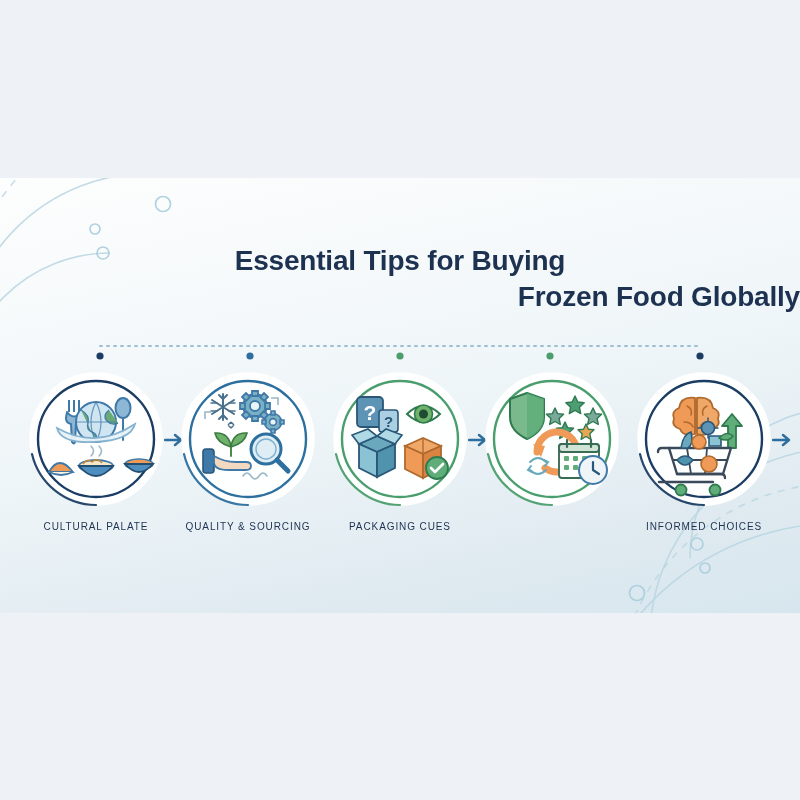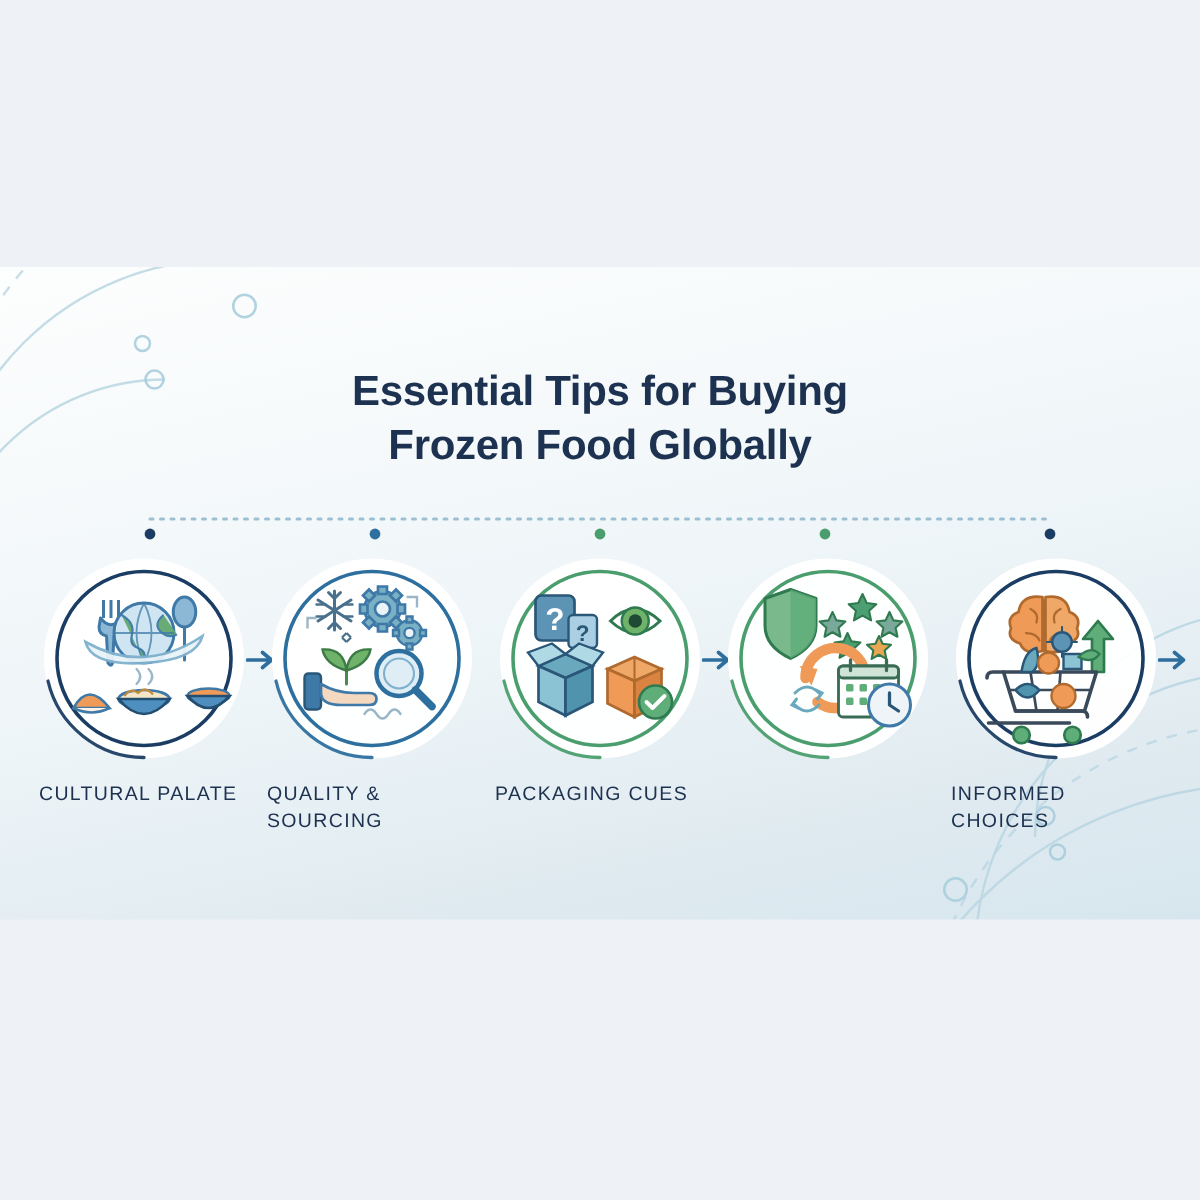--- a/index.html
+++ b/index.html
@@ -17,38 +17,38 @@
     overflow:hidden;
   }
   #bgdeco{position:absolute;left:0;top:0;width:800px;height:435px;}
 
   
   #title{
     position:absolute;left:0;top:65px;width:800px;text-align:center;
     color:#1d3150;font-size:28px;font-weight:bold;line-height:1.28;
     letter-spacing:-0.2px;
   }
-  #title .l2{display:block;}
+  #title .l2{display:block;text-align:right;}
 
   
   #connector{position:absolute;left:0;top:160px;width:800px;height:30px;}
 
   
   #steps{
     position:absolute;left:0;top:186px;width:800px;height:200px;
     display:flex;align-items:flex-start;justify-content:center;
   }
   .step{
     position:relative;width:152px;display:flex;flex-direction:column;align-items:center;
   }
   .ringwrap{position:relative;width:150px;height:150px;}
   .ringwrap svg{display:block;}
   .steplabel{
-    margin-top:6px;color:#1d3150;
-    font-size:13px;letter-spacing:0.9px;line-height:1.35;
+    margin-top:6px;text-align:center;color:#1d3150;
+    font-size:10px;letter-spacing:0.9px;line-height:1.35;
     text-transform:uppercase;width:140px;
   }
   .arrow{
     position:absolute;top:68px;width:22px;height:16px;
   }
   .arrow.a1{left:144px;} .arrow.a2{left:296px;}
   .arrow.a3{left:448px;}
 </style>
 </head>
 <body>

